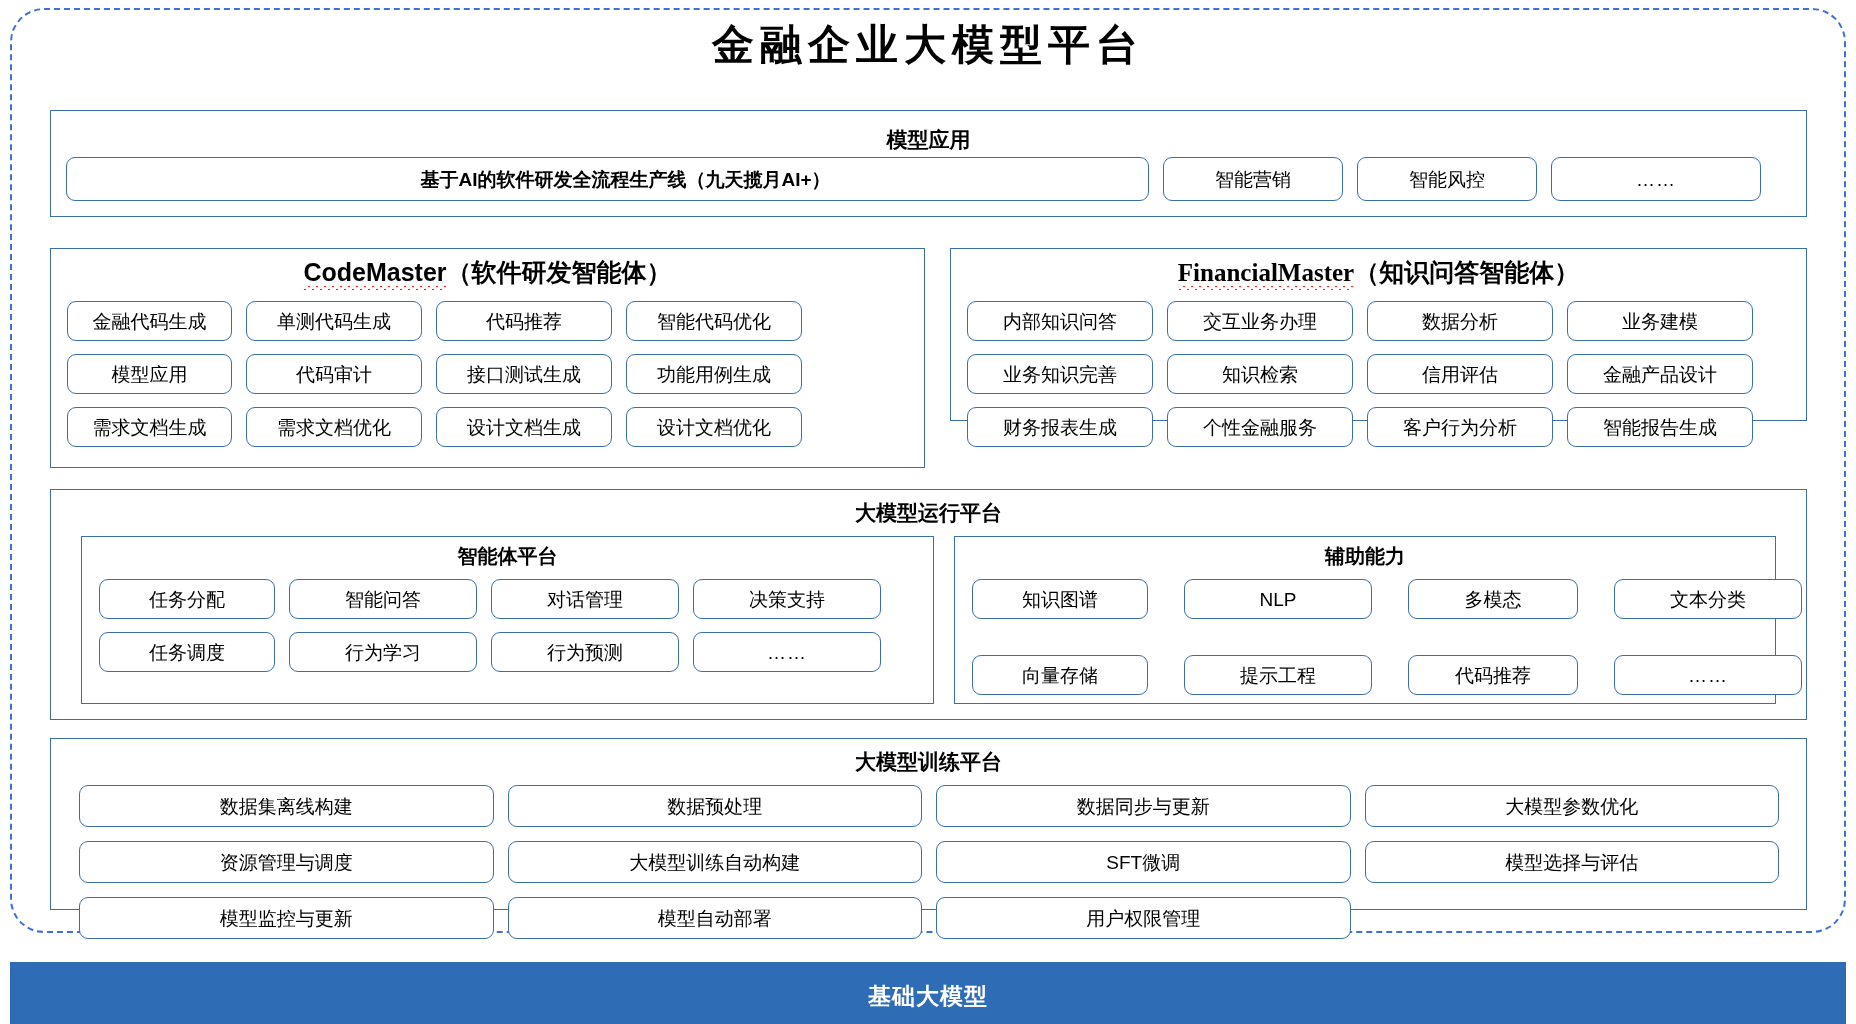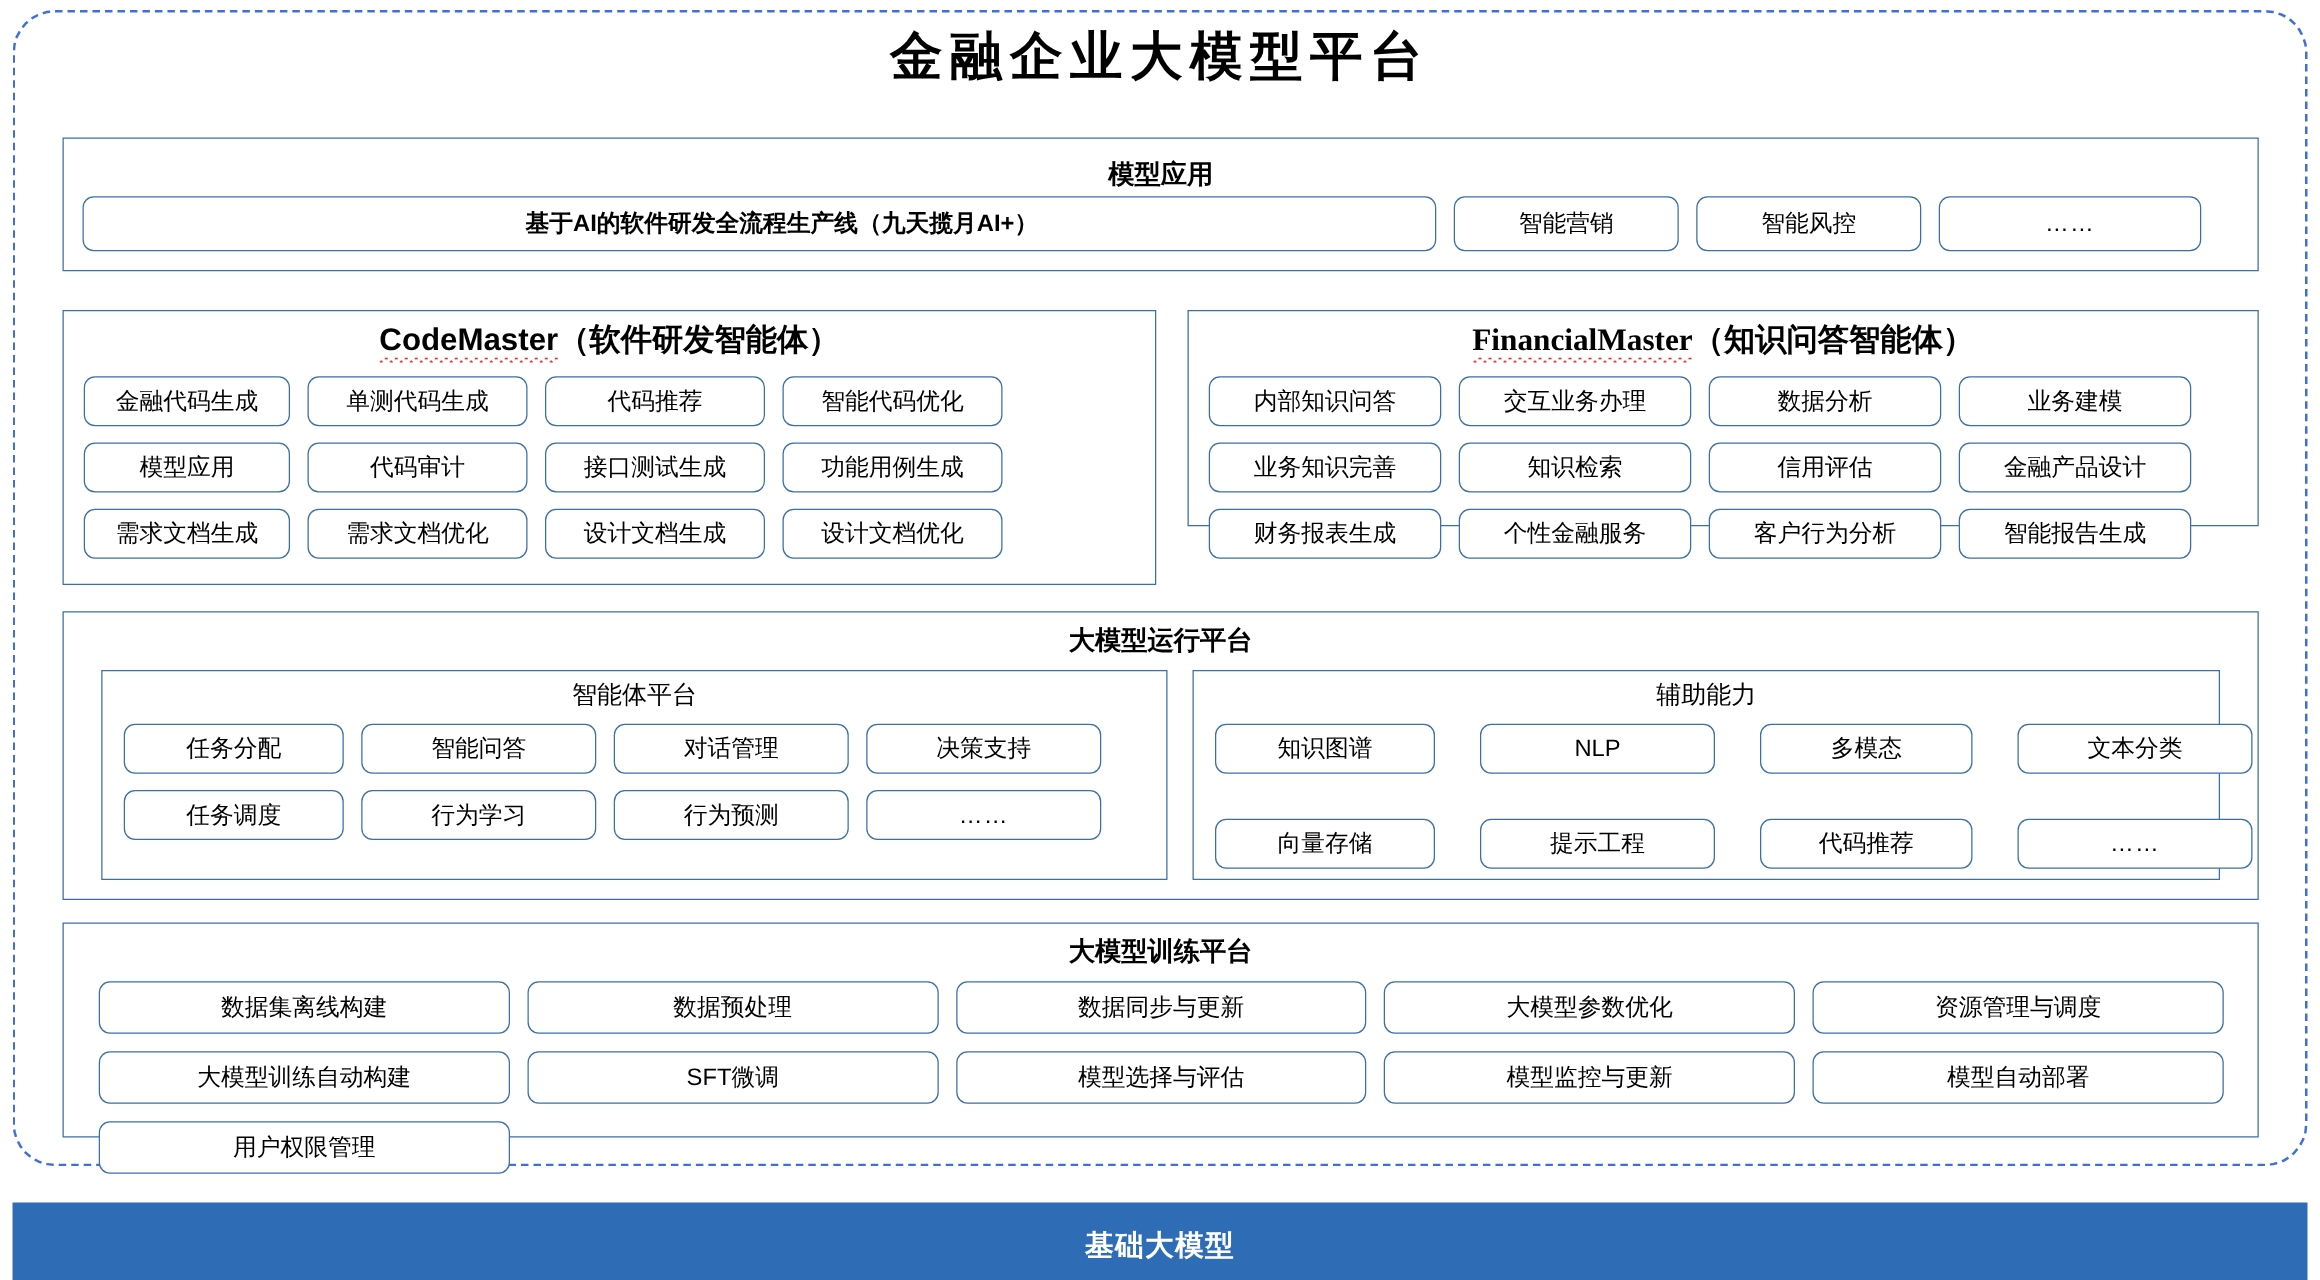--- a/index.html
+++ b/index.html
@@ -59,21 +59,21 @@
     background: #ffffff;
   }
   .panel-title {
     text-align: center;
     font-size: 21px;
     font-weight: 700;
     color: #000000;
     line-height: 1;
   }
   .panel-title.normal {
-    font-weight: 400;
+    font-weight: 700;
     font-size: 20px;
   }
 
   
   .chip {
     box-sizing: border-box;
     border: 1.4px solid #3a6fa8;
     border-radius: 9px;
     background: #ffffff;
     display: flex;
@@ -226,21 +226,21 @@
     top: 738px;
     width: 1757px;
     height: 172px;
   }
   #panel-training > .panel-title { margin-top: 12px; }
   #training-grid {
     position: absolute;
     left: 28px;
     top: 46px;
     width: 1700px;
-    grid-template-columns: repeat(5, 1fr);
+    grid-template-columns: repeat(4, 1fr);
     grid-auto-rows: 42px;
     gap: 14px 14px;
   }
 
   
   #foundation-bar {
     position: absolute;
     left: 10px;
     top: 962px;
     width: 1836px;

